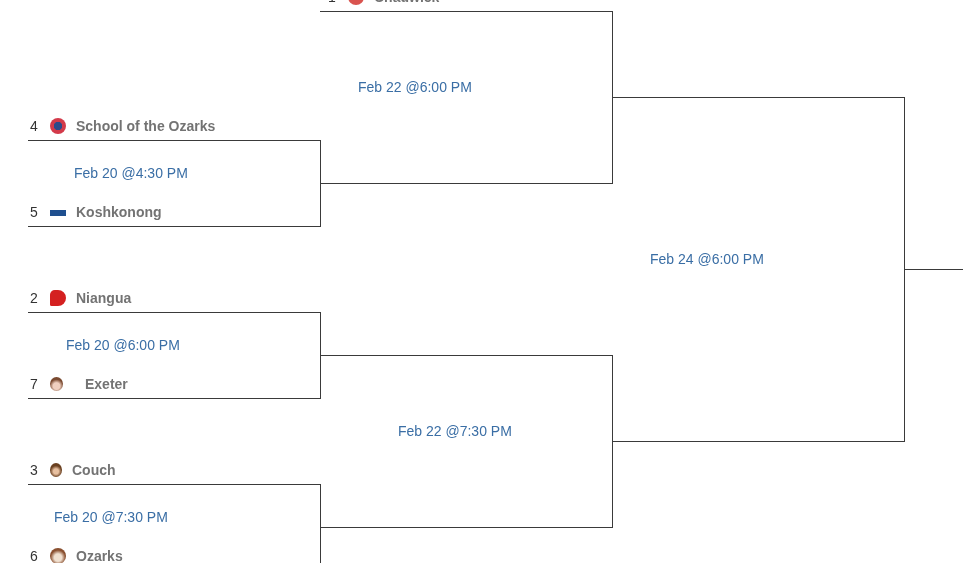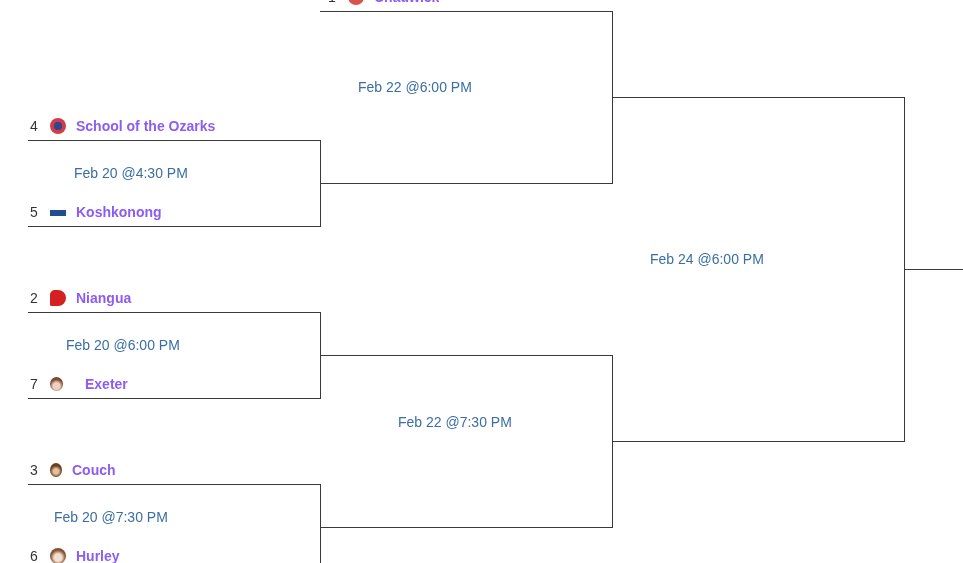--- a/index.html
+++ b/index.html
@@ -13,21 +13,21 @@
     .v { width: 1px; }
     .team {
       position: absolute; height: 20px; display: flex; align-items: center;
       font-size: 14px; white-space: nowrap;
     }
     .seed { color: #333333; width: 12px; display: inline-block; font-size: 14px; }
     .logo {
       width: 16px; height: 16px; display: inline-block; margin: 0 10px 0 8px;
       border-radius: 50%; position: relative;
     }
-    .name { color: #8b5cf6; font-weight: bold; font-size: 14px; text-decoration: none; cursor: pointer; }
+    .name { color: #737373; font-weight: bold; font-size: 14px; text-decoration: none; cursor: pointer; }
     .date {
       position: absolute; font-size: 14px; color: #3a6ea5; white-space: nowrap;
     }
   </style>
 </head>
 <body>
 
 <div class="team" style="left:328px; top:-13px;">
   <span class="seed">1</span>
   <span class="logo" style="background:#d9534f;"></span>
@@ -67,32 +67,32 @@
 <div class="team" style="left:30px; top:460px;">
   <span class="seed">3</span>
   <span class="logo" style="width:12px;height:14px;background:radial-gradient(circle at 50% 60%,#e8c0a0 25%,#6a4020 55%);"></span>
   <span class="name" style="">Couch</span>
 </div>
 <div class="line h" style="left:28px; top:484px; width:293px;"></div>
 <div class="date" style="left:54px; top:509px;">Feb 20 @7:30 PM</div>
 <div class="team" style="left:30px; top:546px;">
   <span class="seed">6</span>
   <span class="logo" style="background:radial-gradient(circle at 50% 60%,#f0e0d0 30%,#8a5030 60%);"></span>
-  <span class="name">Hurley</span>
+  <span class="name">Ozarks</span>
 </div>
 <div class="line v" style="left:320px; top:484px; height:79px;"></div>
 
 <div class="line h" style="left:320px; top:11px; width:293px;"></div>
 <div class="line h" style="left:320px; top:183px; width:293px;"></div>
 <div class="line v" style="left:612px; top:11px; height:173px;"></div>
 <div class="date" style="left:358px; top:79px;">Feb 22 @6:00 PM</div>
 
 <div class="line h" style="left:320px; top:355px; width:293px;"></div>
 <div class="line h" style="left:320px; top:527px; width:293px;"></div>
 <div class="line v" style="left:612px; top:355px; height:173px;"></div>
-<div class="date" style="left:358px; top:414px;padding-left:40px;">Feb 22 @7:30 PM</div>
+<div class="date" style="left:358px; top:423px;padding-left:40px;">Feb 22 @7:30 PM</div>
 
 <div class="line h" style="left:612px; top:97px; width:293px;"></div>
 <div class="line h" style="left:612px; top:441px; width:293px;"></div>
 <div class="line v" style="left:904px; top:97px; height:345px;"></div>
 <div class="date" style="left:650px; top:251px;">Feb 24 @6:00 PM</div>
 
 <div class="line h" style="left:904px; top:269px; width:59px;"></div>
 
 </body></html>

